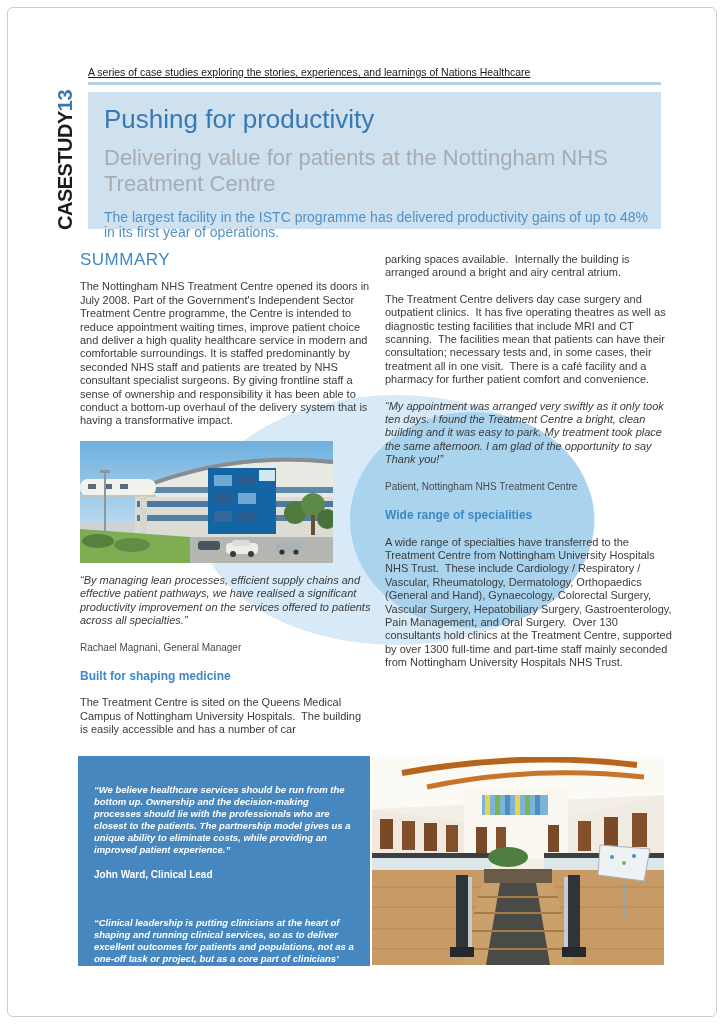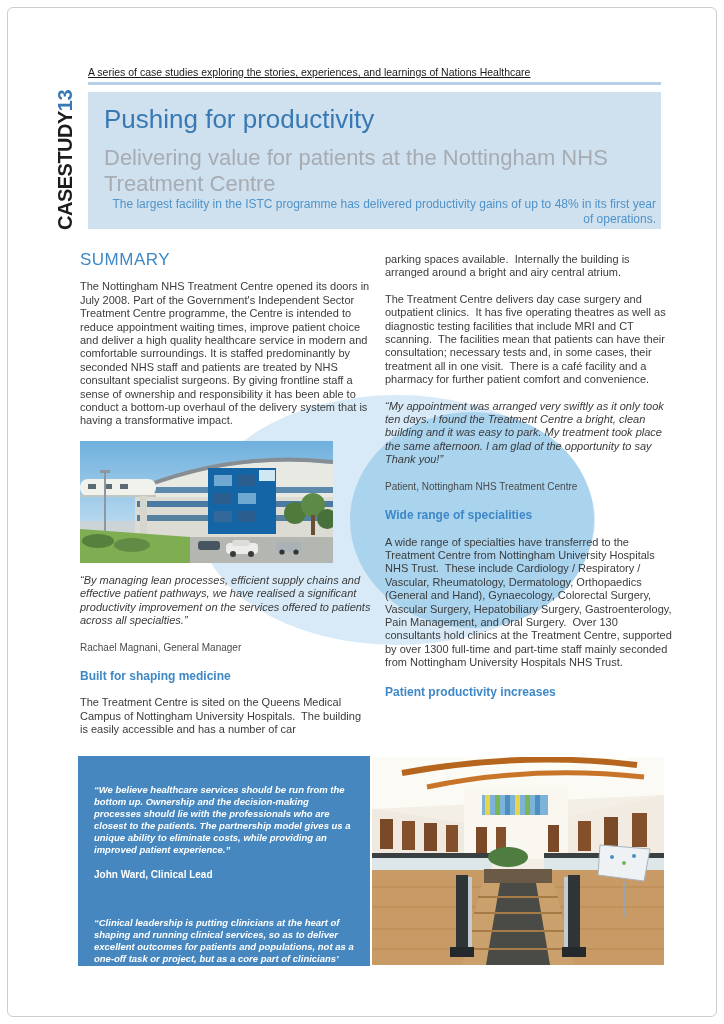--- a/index.html
+++ b/index.html
@@ -29,21 +29,21 @@
 
   .series-line{left:80px;top:58px;width:560px;font-size:10.5px;color:#1a1a1a;text-decoration:underline;}
   .top-rule{left:80px;top:74px;width:573px;height:3px;background:#b8d1e8;}
 
   .header-box{
     left:80px;top:84px;width:573px;height:137px;background:#cfe0ef;
     box-sizing:border-box;padding:8px 16px;
   }
   .header-title{font-size:26px;font-weight:normal;color:#3879b4;margin-top:4px;}
   .header-subtitle{font-size:22px;color:#a6acb2;margin-top:10px;}
-  .header-tagline{font-size:12px;color:#4f93c8;line-height:15px;width:552px;white-space:pre-wrap;text-align:right;}
+  .header-tagline{font-size:14px;color:#4f93c8;margin-top:13px;line-height:15px;width:552px;white-space:pre-wrap;}
 
   .col{line-height:13.4px;font-size:11px;}
   .col-left{left:72px;top:245px;width:292px;}
   .col-right{left:377px;top:245px;width:288px;}
   .col p{margin:0 0 13px 0;white-space:pre-wrap;}
   .summary-heading{font-size:17px;color:#3e88c7;letter-spacing:0.5px;margin:0 0 14px 0;font-weight:normal;}
   .sub-heading{font-size:12px;font-weight:bold;color:#3e88c7;margin:16px 0 13px 0;}
   .quote{font-style:italic;color:#3a3a3a;margin:0 0 12px 0;white-space:pre-wrap;}
   .attribution{font-size:10px;color:#4a4a4a;margin:0 0 4px 0;}
 
@@ -139,21 +139,20 @@
     <p>The Treatment Centre is sited on the Queens Medical Campus of Nottingham University Hospitals.  The building is easily accessible and has a number of car</p>
   </div>
 
   <div class="layer col col-right">
     <p>parking spaces available.  Internally the building is arranged around a bright and airy central atrium.</p>
     <p>The Treatment Centre delivers day case surgery and outpatient clinics.  It has five operating theatres as well as diagnostic testing facilities that include MRI and CT scanning.  The facilities mean that patients can have their consultation; necessary tests and, in some cases, their treatment all in one visit.  There is a café facility and a pharmacy for further patient comfort and convenience.</p>
     <p class="quote">“My appointment was arranged very swiftly as it only took ten days. I found the Treatment Centre a bright, clean building and it was easy to park. My treatment took place the same afternoon. I am glad of the opportunity to say Thank you!”</p>
     <p class="attribution">Patient, Nottingham NHS Treatment Centre</p>
     <h3 class="sub-heading">Wide range of specialities</h3>
     <p>A wide range of specialties have transferred to the Treatment Centre from Nottingham University Hospitals NHS Trust.  These include Cardiology / Respiratory / Vascular, Rheumatology, Dermatology, Orthopaedics (General and Hand), Gynaecology, Colorectal Surgery, Vascular Surgery, Hepatobiliary Surgery, Gastroenterology, Pain Management, and Oral Surgery.  Over 130 consultants hold clinics at the Treatment Centre, supported by over 1300 full-time and part-time staff mainly seconded from Nottingham University Hospitals NHS Trust.</p>
-    <h3 class="sub-heading">Patient productivity increases</h3>
   </div>
 
   <div class="layer blue-box">
     <p class="bq">“We believe healthcare services should be run from the bottom up. Ownership and the decision-making processes should lie with the professionals who are closest to the patients. The partnership model gives us a unique ability to eliminate costs, while providing an improved patient experience.”</p>
     <p class="battr">John Ward, Clinical Lead</p>
     <p class="bq bq2">“Clinical leadership is putting clinicians at the heart of shaping and running clinical services, so as to deliver excellent outcomes for patients and populations, not as a one-off task or project, but as a core part of clinicians' professional identity.”</p>
     <p class="battr2">"Clinical Leadership", McKinsey &amp; Co: 2008</p>
   </div>
 
   <div class="layer interior-wrap">

